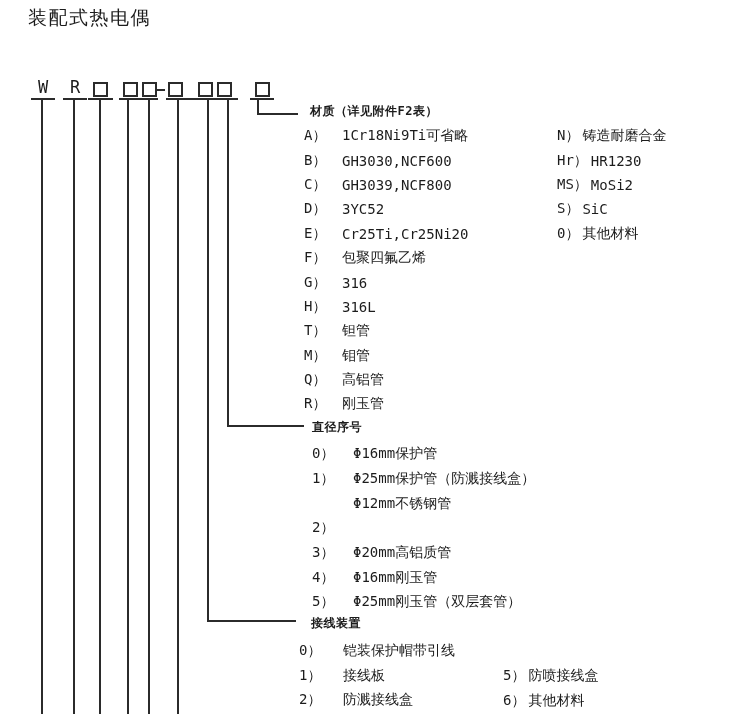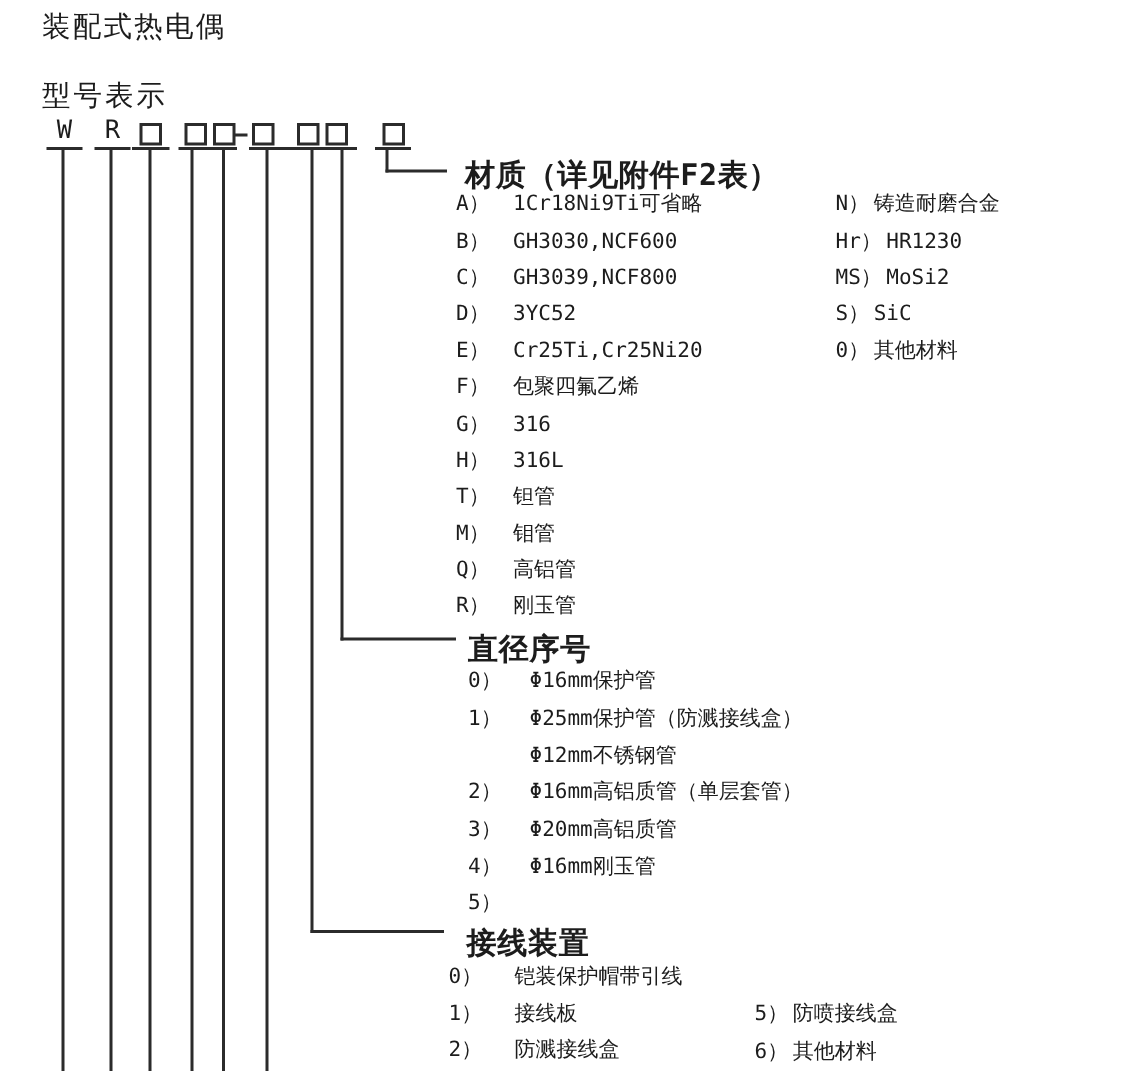--- a/index.html
+++ b/index.html
@@ -9,37 +9,36 @@
     color:#1c1c1c;overflow:hidden;
   }
   .doc-title{position:absolute;left:28px;top:5px;font-size:19px;letter-spacing:1.5px;white-space:nowrap;}
   .model-title{position:absolute;left:28px;top:51px;font-size:19px;letter-spacing:2px;white-space:nowrap;}
   .seg{position:absolute;top:77px;height:21px;border-bottom:2px solid #2b2b2b;text-align:center;
        font-size:17px;line-height:20px;}
   .bx{position:absolute;top:5px;width:15px;height:15px;border:2px solid #2b2b2b;box-sizing:border-box;background:#fff;}
   .dash{position:absolute;left:156px;top:89px;width:9px;height:2px;background:#2b2b2b;}
   .vline{position:absolute;width:2px;background:#2b2b2b;top:99px;}
   .hline{position:absolute;height:2px;background:#2b2b2b;}
-  .hdr{position:absolute;font-weight:bold;font-size:20px;white-space:nowrap;letter-spacing:0.5px;}
+  .hdr{position:absolute;font-weight:bold;font-size:12px;white-space:nowrap;letter-spacing:0.5px;}
   .list{position:absolute;}
   .row{display:flex;align-items:center;white-space:nowrap;font-size:14px;}
   .row .code{display:inline-block;flex:0 0 auto;}
   .mat-left .row{height:24.4px;}  .mat-left .code{width:38px;}
   .mat-right .row{height:24.4px;} .mat-right .code{margin-right:3px;}
   .dia-list .row{height:24.7px;}  .dia-list .code{width:41px;}
   .wir-left .row{height:24.5px;}  .wir-left .code{width:44px;}
   .wir-right .row{height:24.5px;} .wir-right .code{margin-right:3px;}
 </style>
 </head>
 <body>
 
 <div class="page">
 
   <div class="doc-title">装配式热电偶</div>
-  <div class="model-title">型号表示</div>
 
   <div class="seg" style="left:31px;width:24px;">W</div>
   <div class="seg" style="left:63px;width:24px;">R</div>
 
   <div class="seg" style="left:88px;width:25px;">
     <span class="bx" style="left:5px;"></span>
   </div>
 
   <div class="seg" style="left:119px;width:39px;">
     <span class="bx" style="left:4px;"></span>
@@ -160,32 +159,32 @@
     <div class="row">
         <span class="code">1）</span>
         <span>Φ25mm保护管（防溅接线盒）</span>
       </div>
     <div class="row">
         <span class="code"></span>
         <span>Φ12mm不锈钢管</span>
       </div>
     <div class="row">
         <span class="code">2）</span>
-        <span>Φ16mm高铝质管（单层套管）</span>
       </div>
     <div class="row">
         <span class="code">3）</span>
         <span>Φ20mm高铝质管</span>
       </div>
     <div class="row">
         <span class="code">4）</span>
         <span>Φ16mm刚玉管</span>
       </div>
     <div class="row">
         <span class="code">5）</span>
+        <span>Φ25mm刚玉管（双层套管）</span>
       </div>
   </div>
 
   <div class="hdr" style="left:311px;top:615px;">接线装置</div>
 
   <div class="list wir-left" style="left:299px;top:639px;">
     <div class="row">
         <span class="code">0）</span>
         <span>铠装保护帽带引线</span>
       </div>

